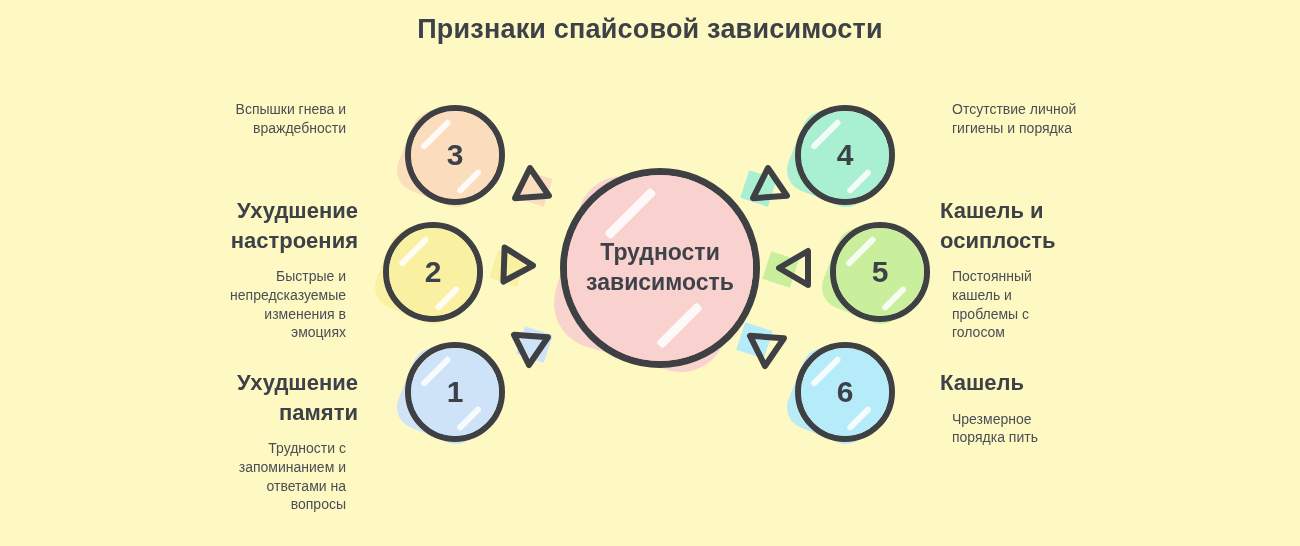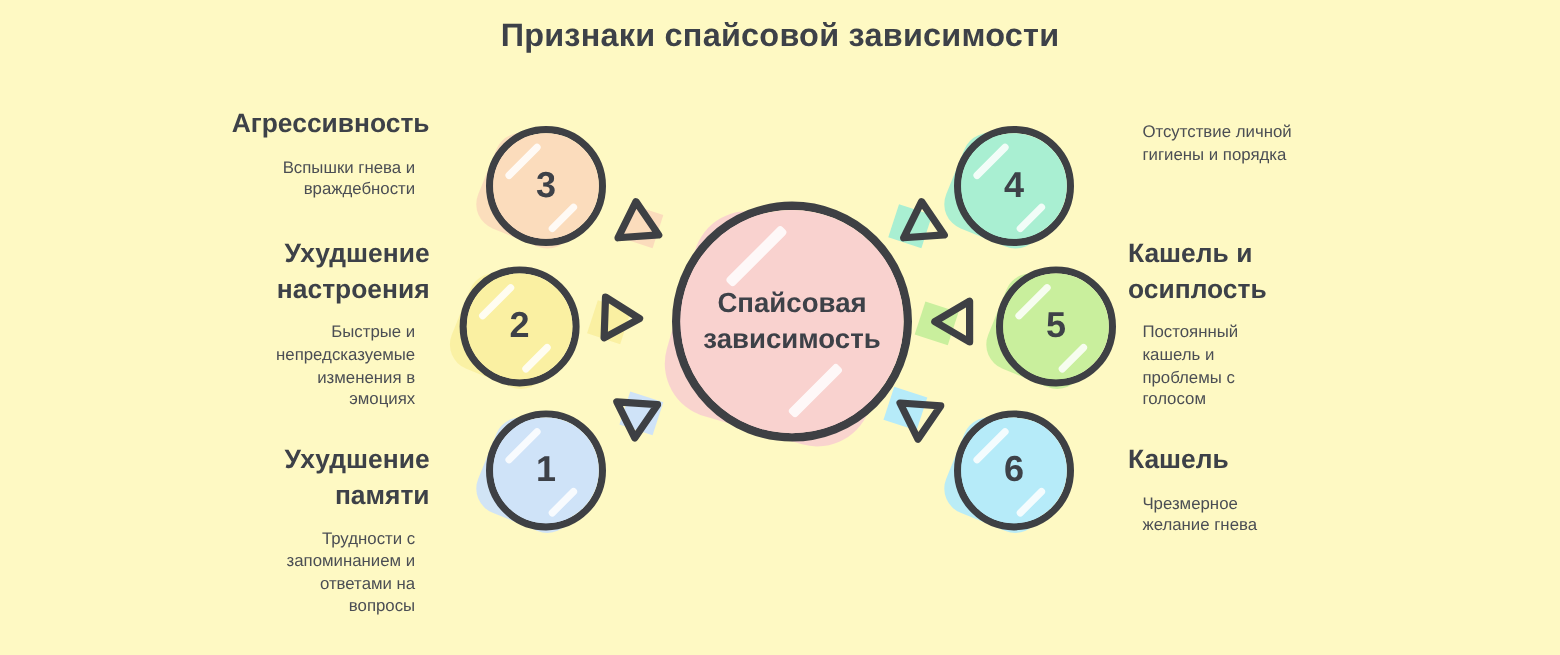--- a/index.html
+++ b/index.html
@@ -98,21 +98,21 @@
 <body>
 
 <div class="canvas" style="background: #fef9c3;">
 
   <h1 class="title">Признаки спайсовой зависимости</h1>
 
   <div class="center-node">
     <div class="splash" style="background: rgb(249, 210, 207);"></div>
     <div class="circle">
       <div class="fill" style="background: rgb(249, 210, 207);"></div>
-      <div class="center-label">Спайсовая
+      <div class="center-label">Трудности
 зависимость</div>
     </div>
   </div>
 
   <div class="node node-1">
     <div class="splash" style="background: rgb(207, 227, 248);"></div>
     <div class="circle">
       <div class="fill" style="background: rgb(207, 227, 248);"></div>
       <div class="num">1</div>
     </div>
@@ -184,21 +184,20 @@
       </svg>
   </div>
   <div class="arrow arrow-6">
     <div class="square" style="background: rgb(182, 235, 249);"></div>
     <svg class="dir-down" viewBox="0 0 44 44">
         <polygon points="22,7 39,36 5,36"></polygon>
       </svg>
   </div>
 
   <div class="tb tb-left tb-3">
-    <h2 class="heading">Агрессивность</h2>
     <p class="desc">Вспышки гнева и
 враждебности</p>
   </div>
   <div class="tb tb-left tb-2">
     <h2 class="heading">Ухудшение
 настроения</h2>
     <p class="desc">Быстрые и
 непредсказуемые
 изменения в
 эмоциях</p>
@@ -220,16 +219,16 @@
     <h2 class="heading">Кашель и
 осиплость</h2>
     <p class="desc">Постоянный
 кашель и
 проблемы с
 голосом</p>
   </div>
   <div class="tb tb-right tb-6">
     <h2 class="heading">Кашель</h2>
     <p class="desc">Чрезмерное
-желание гнева</p>
+порядка пить</p>
   </div>
 
 </div>
 
 </body></html>

